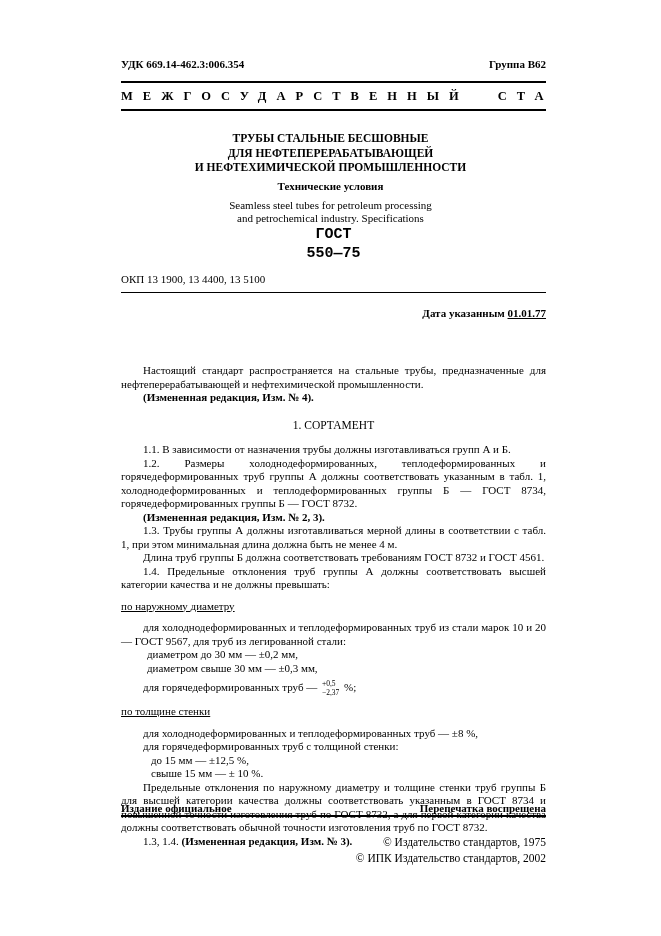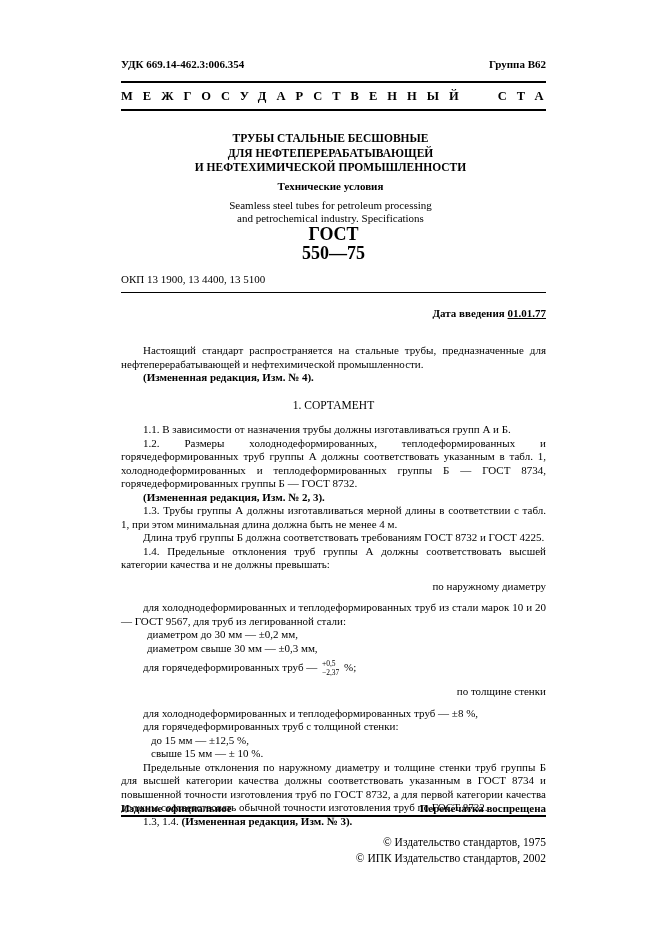--- a/index.html
+++ b/index.html
@@ -22,30 +22,30 @@
   .standard-kind {
     font-weight:bold; font-size:12.5px;
     letter-spacing:10px; word-spacing:16px;
     padding:7px 0 6px; white-space:nowrap; overflow:hidden;
   }
   .title-section { display:flex; align-items:center; margin-top:20px;flex-direction:column; }
   .title-left { flex:1; text-align:center; padding-right:6px; }
   .title-ru { font-weight:bold; font-size:11.5px; line-height:14.5px; }
   .title-subtitle { font-weight:bold; margin-top:5px; font-size:11px; }
   .title-en { margin-top:6px; font-size:11px; line-height:13px; }
-  .gost-block { width:128px; text-align:center; font-weight:bold; font-size:18px; line-height:19px; }
+  .gost-block { width:128px; text-align:center; font-weight:bold; font-size:15px; line-height:19px;font-family:Liberation Mono, monospace; }
   .okp-line { margin-top:10px; font-size:11px; }
   .okp-rule { margin-top:5px; }
   .date-line { text-align:right; font-weight:bold; margin-top:14px; font-size:11px; }
   .u { text-decoration:underline; }
-  .content { margin-top:24px; }
+  .content { margin-top:44px; }
   .p { text-indent:22px; text-align:justify; }
   .bold { font-weight:bold; }
   .section-title { text-align:center; font-weight:normal; margin:14px 0 11px; font-size:11.5px; }
-  .center-sub { text-align:right; margin:8px 0; }
+  .center-sub { text-align:left; margin:8px 0;text-decoration:underline; }
   .item { padding-left:26px; }
   .item2 { padding-left:30px; }
   .frac-line { text-indent:22px; margin:5px 0 6px; }
   .frac { display:inline-flex; flex-direction:column; vertical-align:middle; font-size:7.5px; line-height:8.5px; text-align:left; text-indent:0; margin:0 2px; }
   .footer { position:absolute; left:66px; right:60px; bottom:70px; }
   .footer-labels { display:flex; justify-content:space-between; font-weight:bold; font-size:11px; padding-bottom:0; border-bottom:2px solid #000; }
   .copyrights { margin-top:18px; text-align:right; font-size:11.5px; line-height:15.5px; }
 </style>
 </head>
 <body>
@@ -82,36 +82,36 @@
       <div>ГОСТ</div>
       <div>550—75</div>
     </div>
   </div>
 
   <div class="okp-line">ОКП 13 1900, 13 4400, 13 5100</div>
 
   <div class="rule-thin okp-rule"></div>
 
   <div class="date-line">
-    <span>Дата введения</span>
+    <span>Дата указанным</span>
     <span class="u">01.01.77</span>
   </div>
 
   <div class="content">
 
     <p class="p">Настоящий стандарт распространяется на стальные трубы, предназначенные для нефтеперерабатывающей и нефтехимической промышленности.</p>
     <p class="p bold">(Измененная редакция, Изм. № 4).</p>
 
     <div class="section-title">1. СОРТАМЕНТ</div>
 
     <p class="p">1.1. В зависимости от назначения трубы должны изготавливаться групп А и Б.</p>
     <p class="p">1.2. Размеры холоднодеформированных, теплодеформированных и горячедеформированных труб группы А должны соответствовать указанным в табл. 1, холоднодеформированных и теплодеформированных группы Б — ГОСТ 8734, горячедеформированных группы Б — ГОСТ 8732.</p>
     <p class="p bold">(Измененная редакция, Изм. № 2, 3).</p>
     <p class="p">1.3. Трубы группы А должны изготавливаться мерной длины в соответствии с табл. 1, при этом минимальная длина должна быть не менее 4 м.</p>
-    <p class="p">Длина труб группы Б должна соответствовать требованиям ГОСТ 8732 и ГОСТ 4225.</p>
+    <p class="p">Длина труб группы Б должна соответствовать требованиям ГОСТ 8732 и ГОСТ 4561.</p>
     <p class="p">1.4. Предельные отклонения труб группы А должны соответствовать высшей категории качества и не должны превышать:</p>
 
     <div class="center-sub">по наружному диаметру</div>
 
     <p class="p">для холоднодеформированных и теплодеформированных труб из стали марок 10 и 20 — ГОСТ 9567, для труб из легированной стали:</p>
     <div class="item">диаметром до 30 мм — ±0,2 мм,</div>
     <div class="item">диаметром свыше 30 мм — ±0,3 мм,</div>
 
     <p class="frac-line">
       <span>для горячедеформированных труб —</span>

